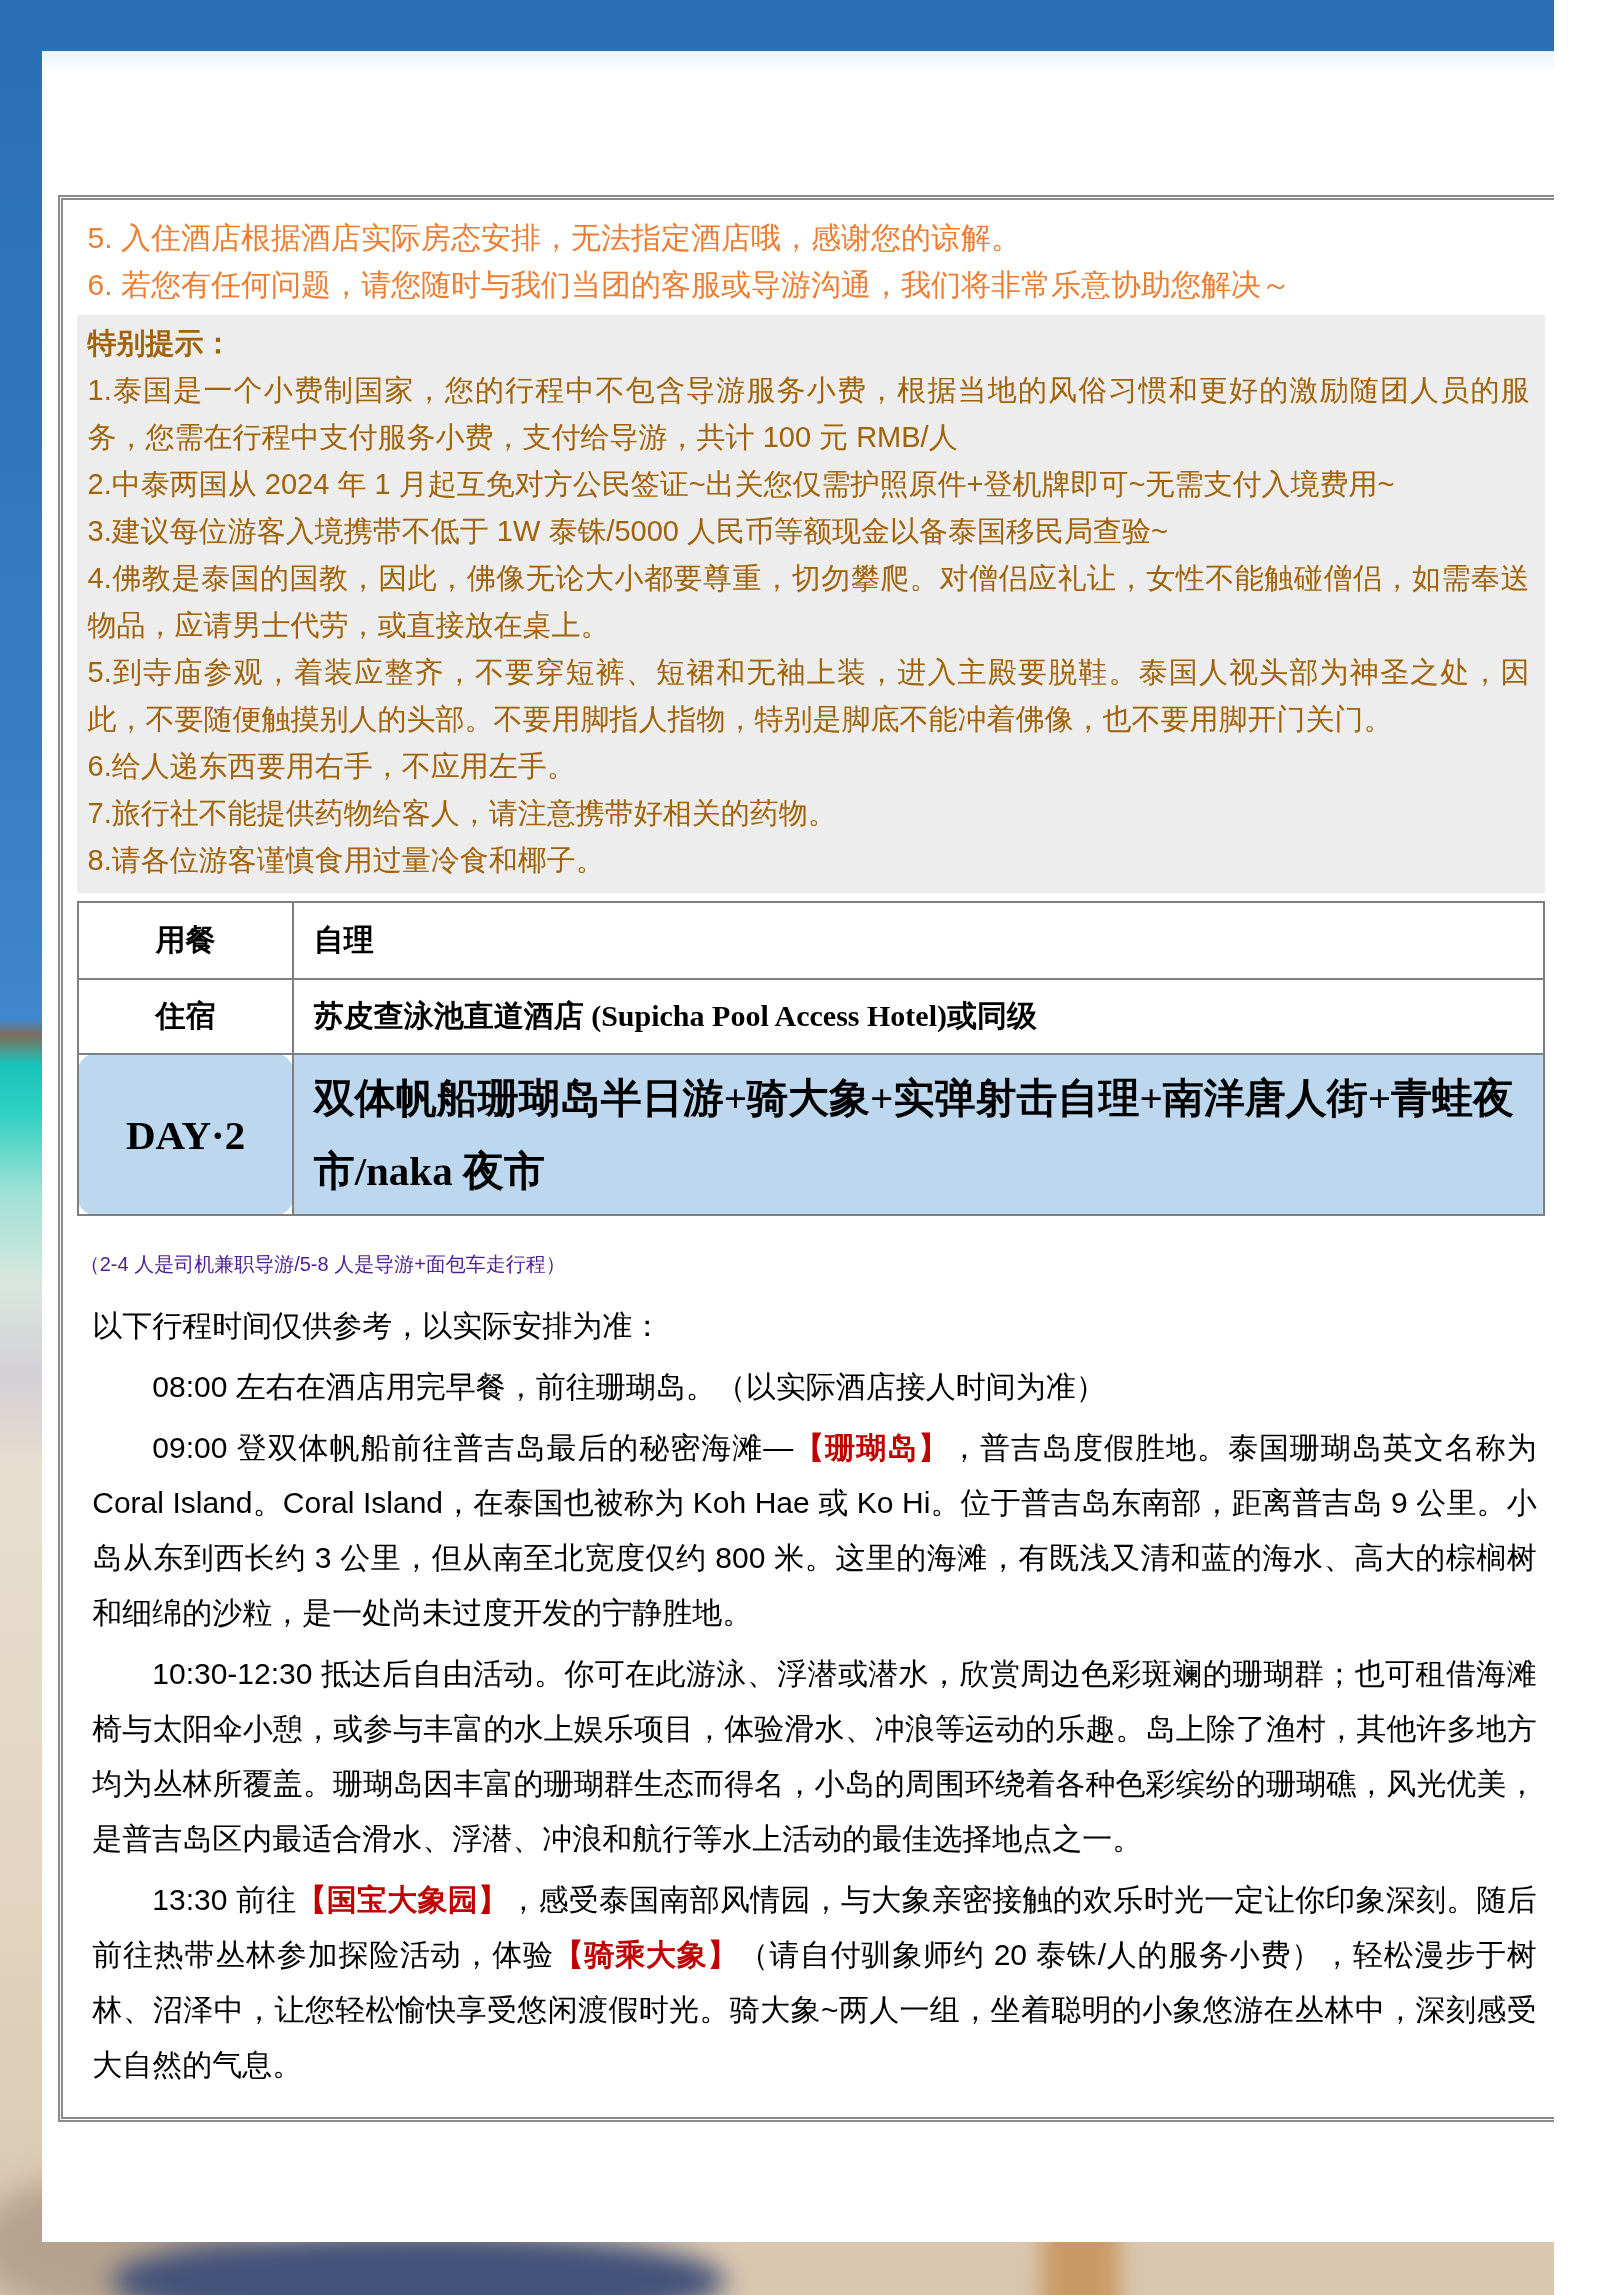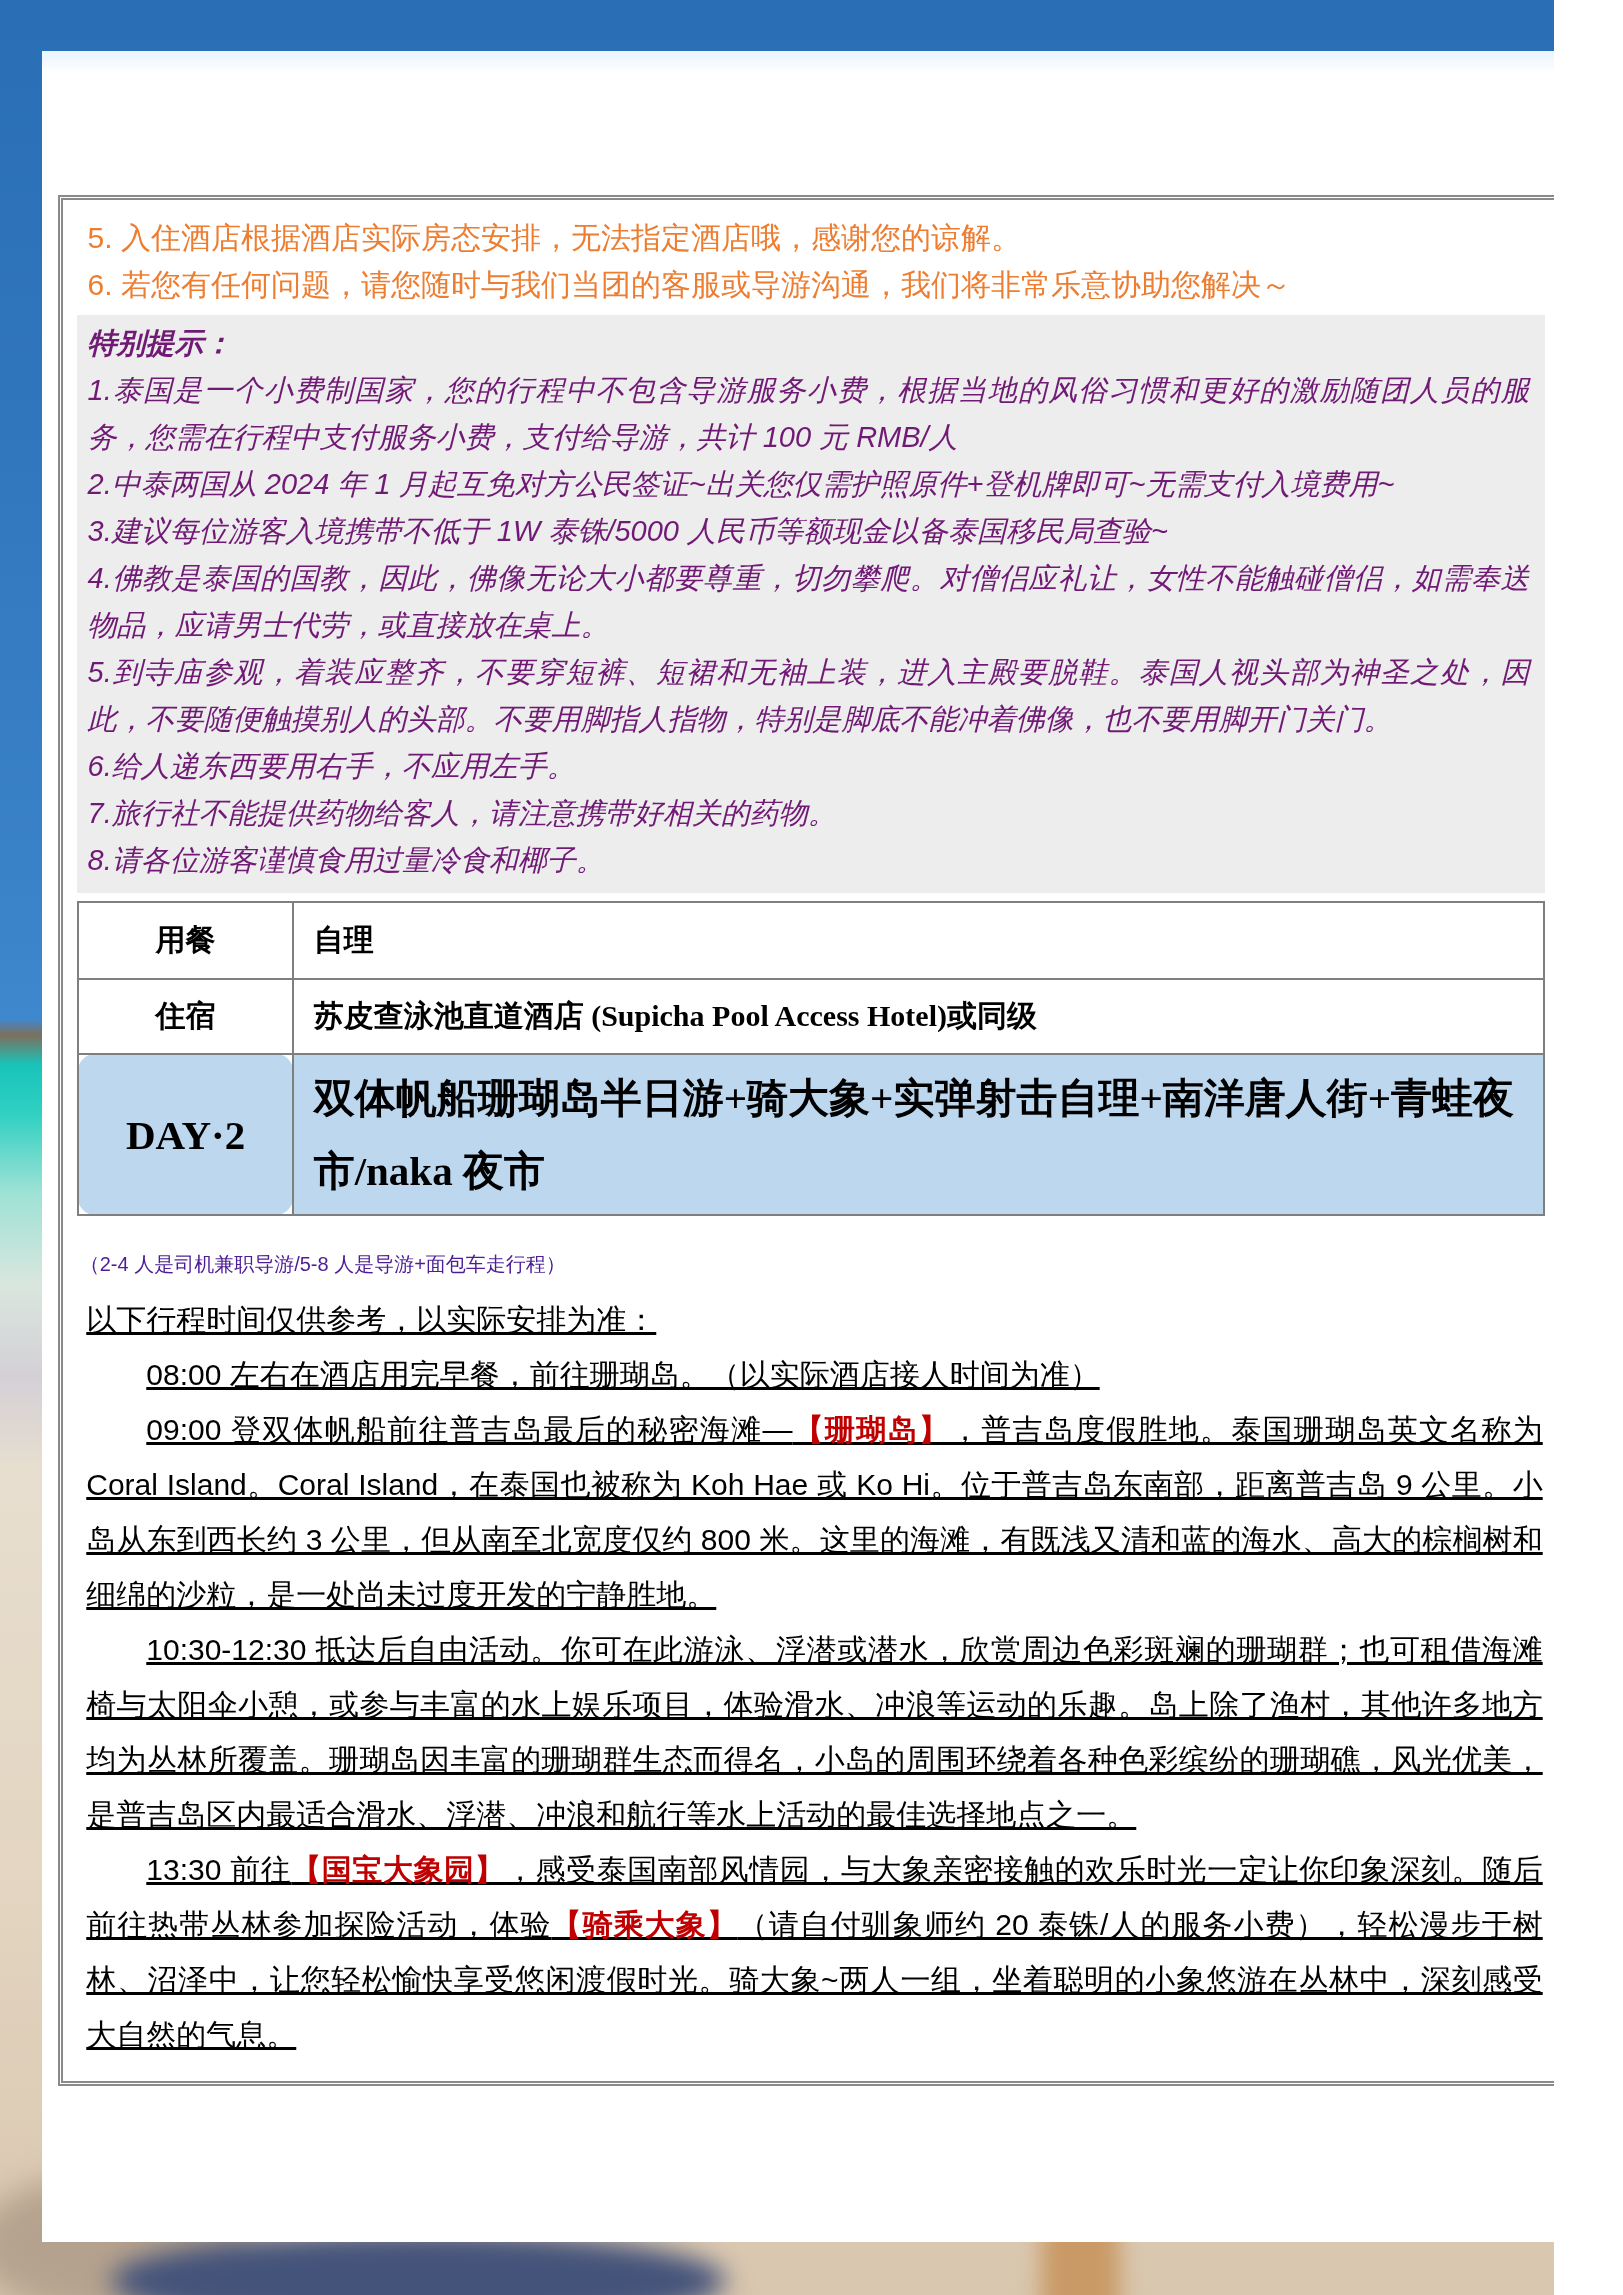--- a/index.html
+++ b/index.html
@@ -25,37 +25,37 @@
 
   
   .frame{position:absolute;left:15.7px;top:144px;width:1507px;min-height:1865px;
     box-sizing:border-box;border:5.9px double #8a8a8a;background:#ffffff;
     padding:10.5px 14.4px 19.6px 14.4px;}
 
   .top-note{margin:0;padding:0 0 0 10.5px;color:#ED7D31;font-size:30px;line-height:47px;}
   .top-notes{margin-top:3.9px;}
 
   .notice{background:#EDEDED;margin-top:6.5px;padding:5.2px 15.7px 9.2px 10.5px;
-    font-size:29px;line-height:47px;color:#701a75;text-align:justify;font-style:italic;}
+    font-size:29px;line-height:47px;color:#a16207;text-align:justify;}
   .notice-title{margin:0;font-weight:bold;}
   .notice p{margin:0;}
 
   table.info{width:100%;border-collapse:collapse;margin-top:7.9px;}
   table.info td{border:2px solid #7f7f7f;vertical-align:middle;font-family:Liberation Serif, serif;}
   td.lbl{width:211px;text-align:center;font-weight:bold;font-size:30px;}
   td.val{padding-left:19.6px;font-weight:bold;font-size:30px;}
   tr.r1{height:77px;} tr.r2{height:75px;}
   tr.day-row{height:149px;background:#BDD7EE;}
   tr.day-row td.lbl{font-size:41px;border-radius:17px;}
   td.day-title{padding:6.5px 6.5px 6.5px 19.6px;font-weight:bold;font-size:41px;line-height:73px;margin-top:20px;}
 
   .group-note{margin:19.6px 0 0 2.6px;color:#4c1d95;font-size:20px;line-height:56px;}
   .itinerary{margin-top:0;padding:0 2.6px 0 9.2px;font-size:30px;line-height:55px;
     color:#000;text-align:justify;}
-  .itinerary p{margin:0;text-decoration:underline;}
+  .itinerary p{margin:6px;}
   .it-para.indent{text-indent:60px;}
   .hl{color:#C00000;font-weight:bold;}
 </style>
 </head>
 <body>
 
 <div class="screen">
 
   <div class="bg-photo"></div>
   <div class="bg-blob bg-rocks"></div>

